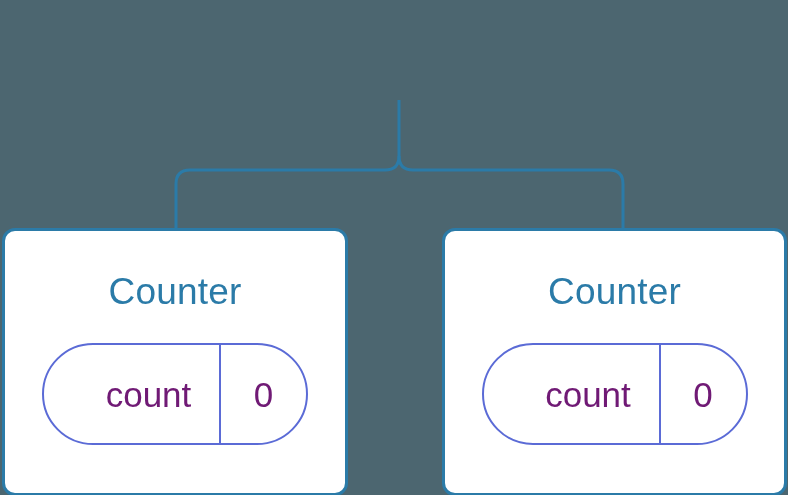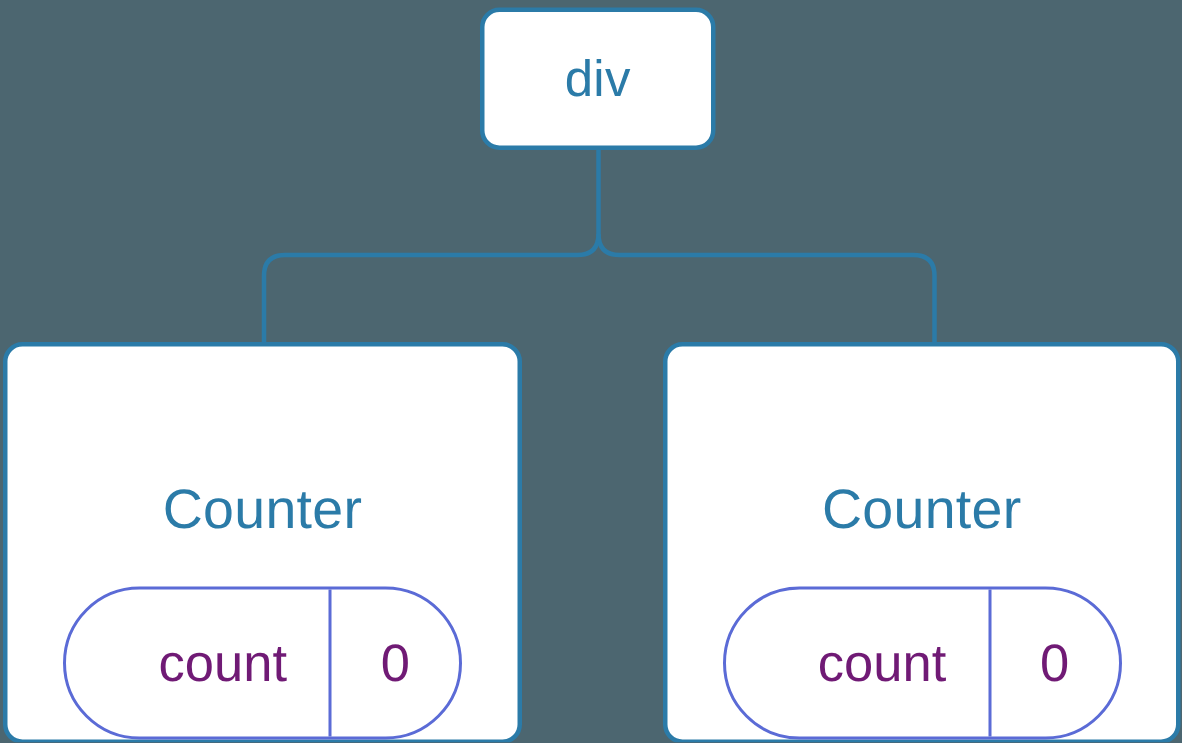--- a/index.html
+++ b/index.html
@@ -29,21 +29,20 @@
   
   .node {
     position: absolute;
     background: #ffffff;
     border: 3px solid #2b7ba8;
     border-radius: 13px;
     box-sizing: border-box;
     display: flex;
     flex-direction: column;
     align-items: center;
-    justify-content: flex-end;
   }
 
   
   .node-root {
     left: 320px;
     top: 5px;
     width: 157px;
     height: 95px;
     justify-content: center;
   }
@@ -116,23 +115,20 @@
 
   <svg id="connectors" viewBox="0 0 788 495" xmlns="http://www.w3.org/2000/svg">
 
     <path d="M 399 100 L 399 156" fill="none" stroke="#2b7ba8" stroke-width="3" stroke-linecap="butt"></path>
 
     <path d="M 399 156 Q 399 170 385 170 L 190 170 Q 176 170 176 184 L 176 228" fill="none" stroke="#2b7ba8" stroke-width="3" stroke-linecap="butt"></path>
 
     <path d="M 399 156 Q 399 170 413 170 L 609 170 Q 623 170 623 184 L 623 228" fill="none" stroke="#2b7ba8" stroke-width="3" stroke-linecap="butt"></path>
   </svg>
 
-  <div class="node node-root">
-    <div class="node-title">div</div>
-  </div>
 
   <div class="node node-child left">
     <div class="node-title">Counter</div>
     <div class="state-pill">
       <div class="pill-key">count</div>
       <div class="pill-divider"></div>
       <div class="pill-val">0</div>
     </div>
   </div>
 

